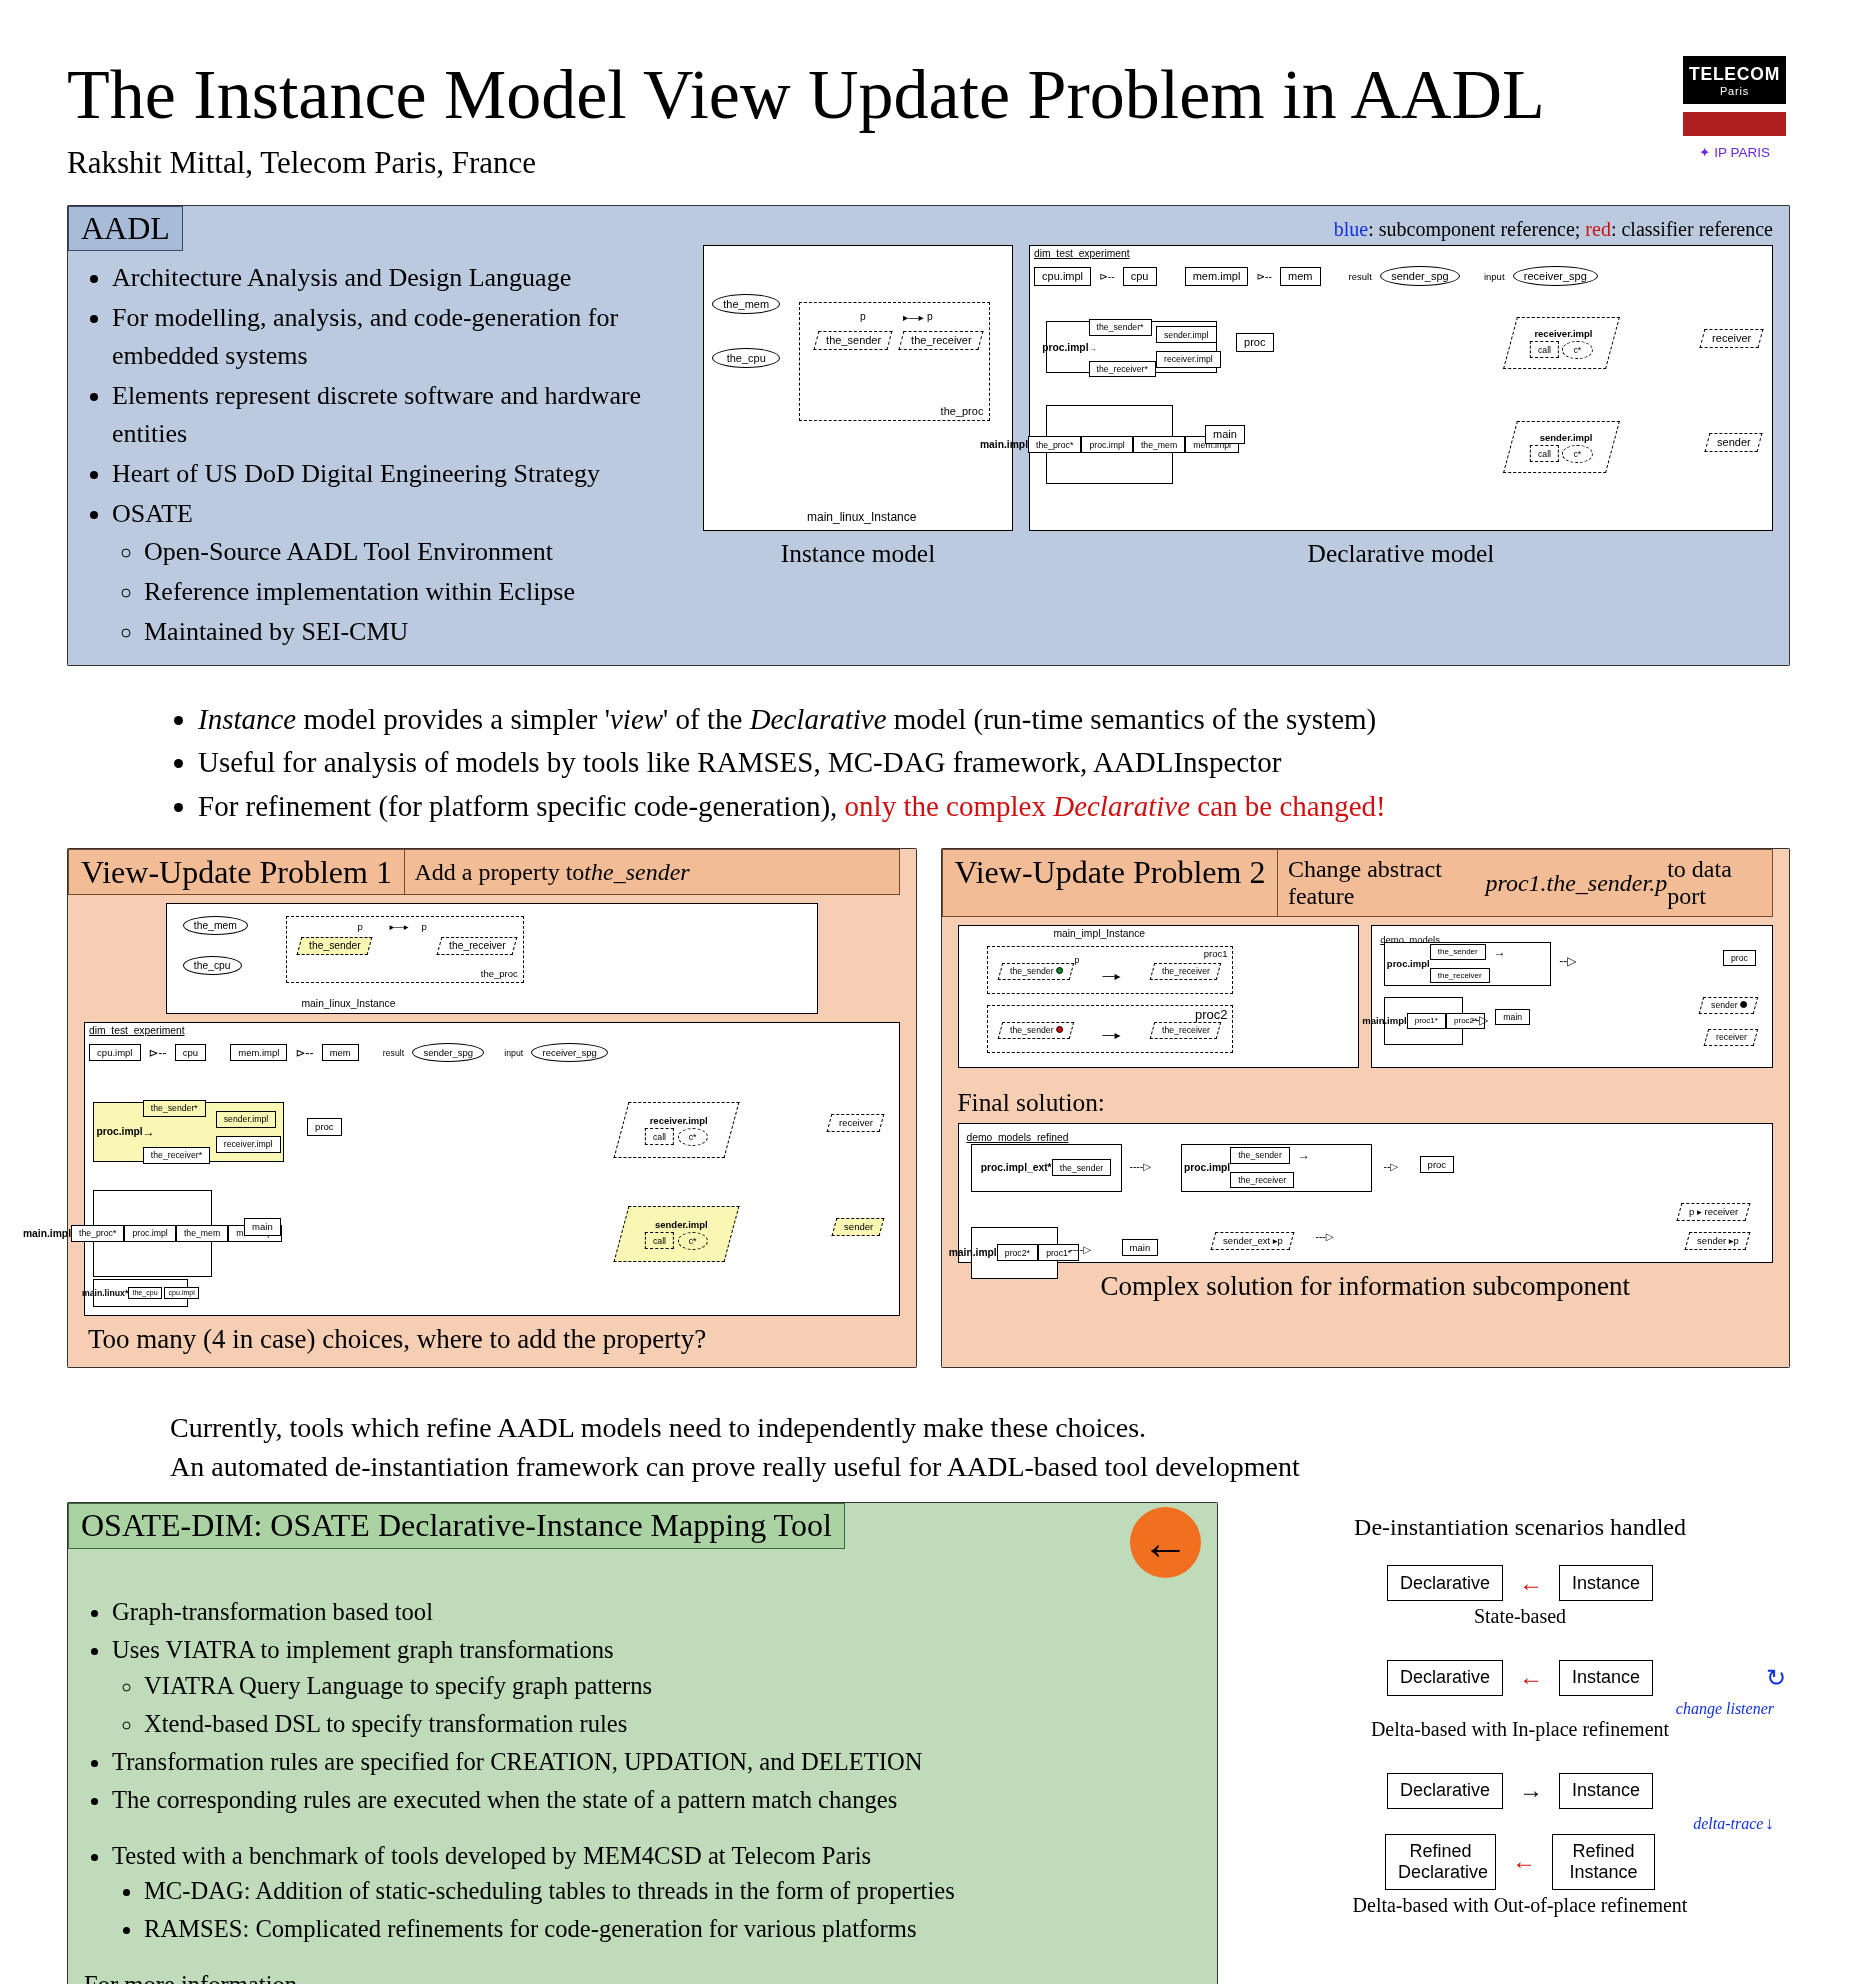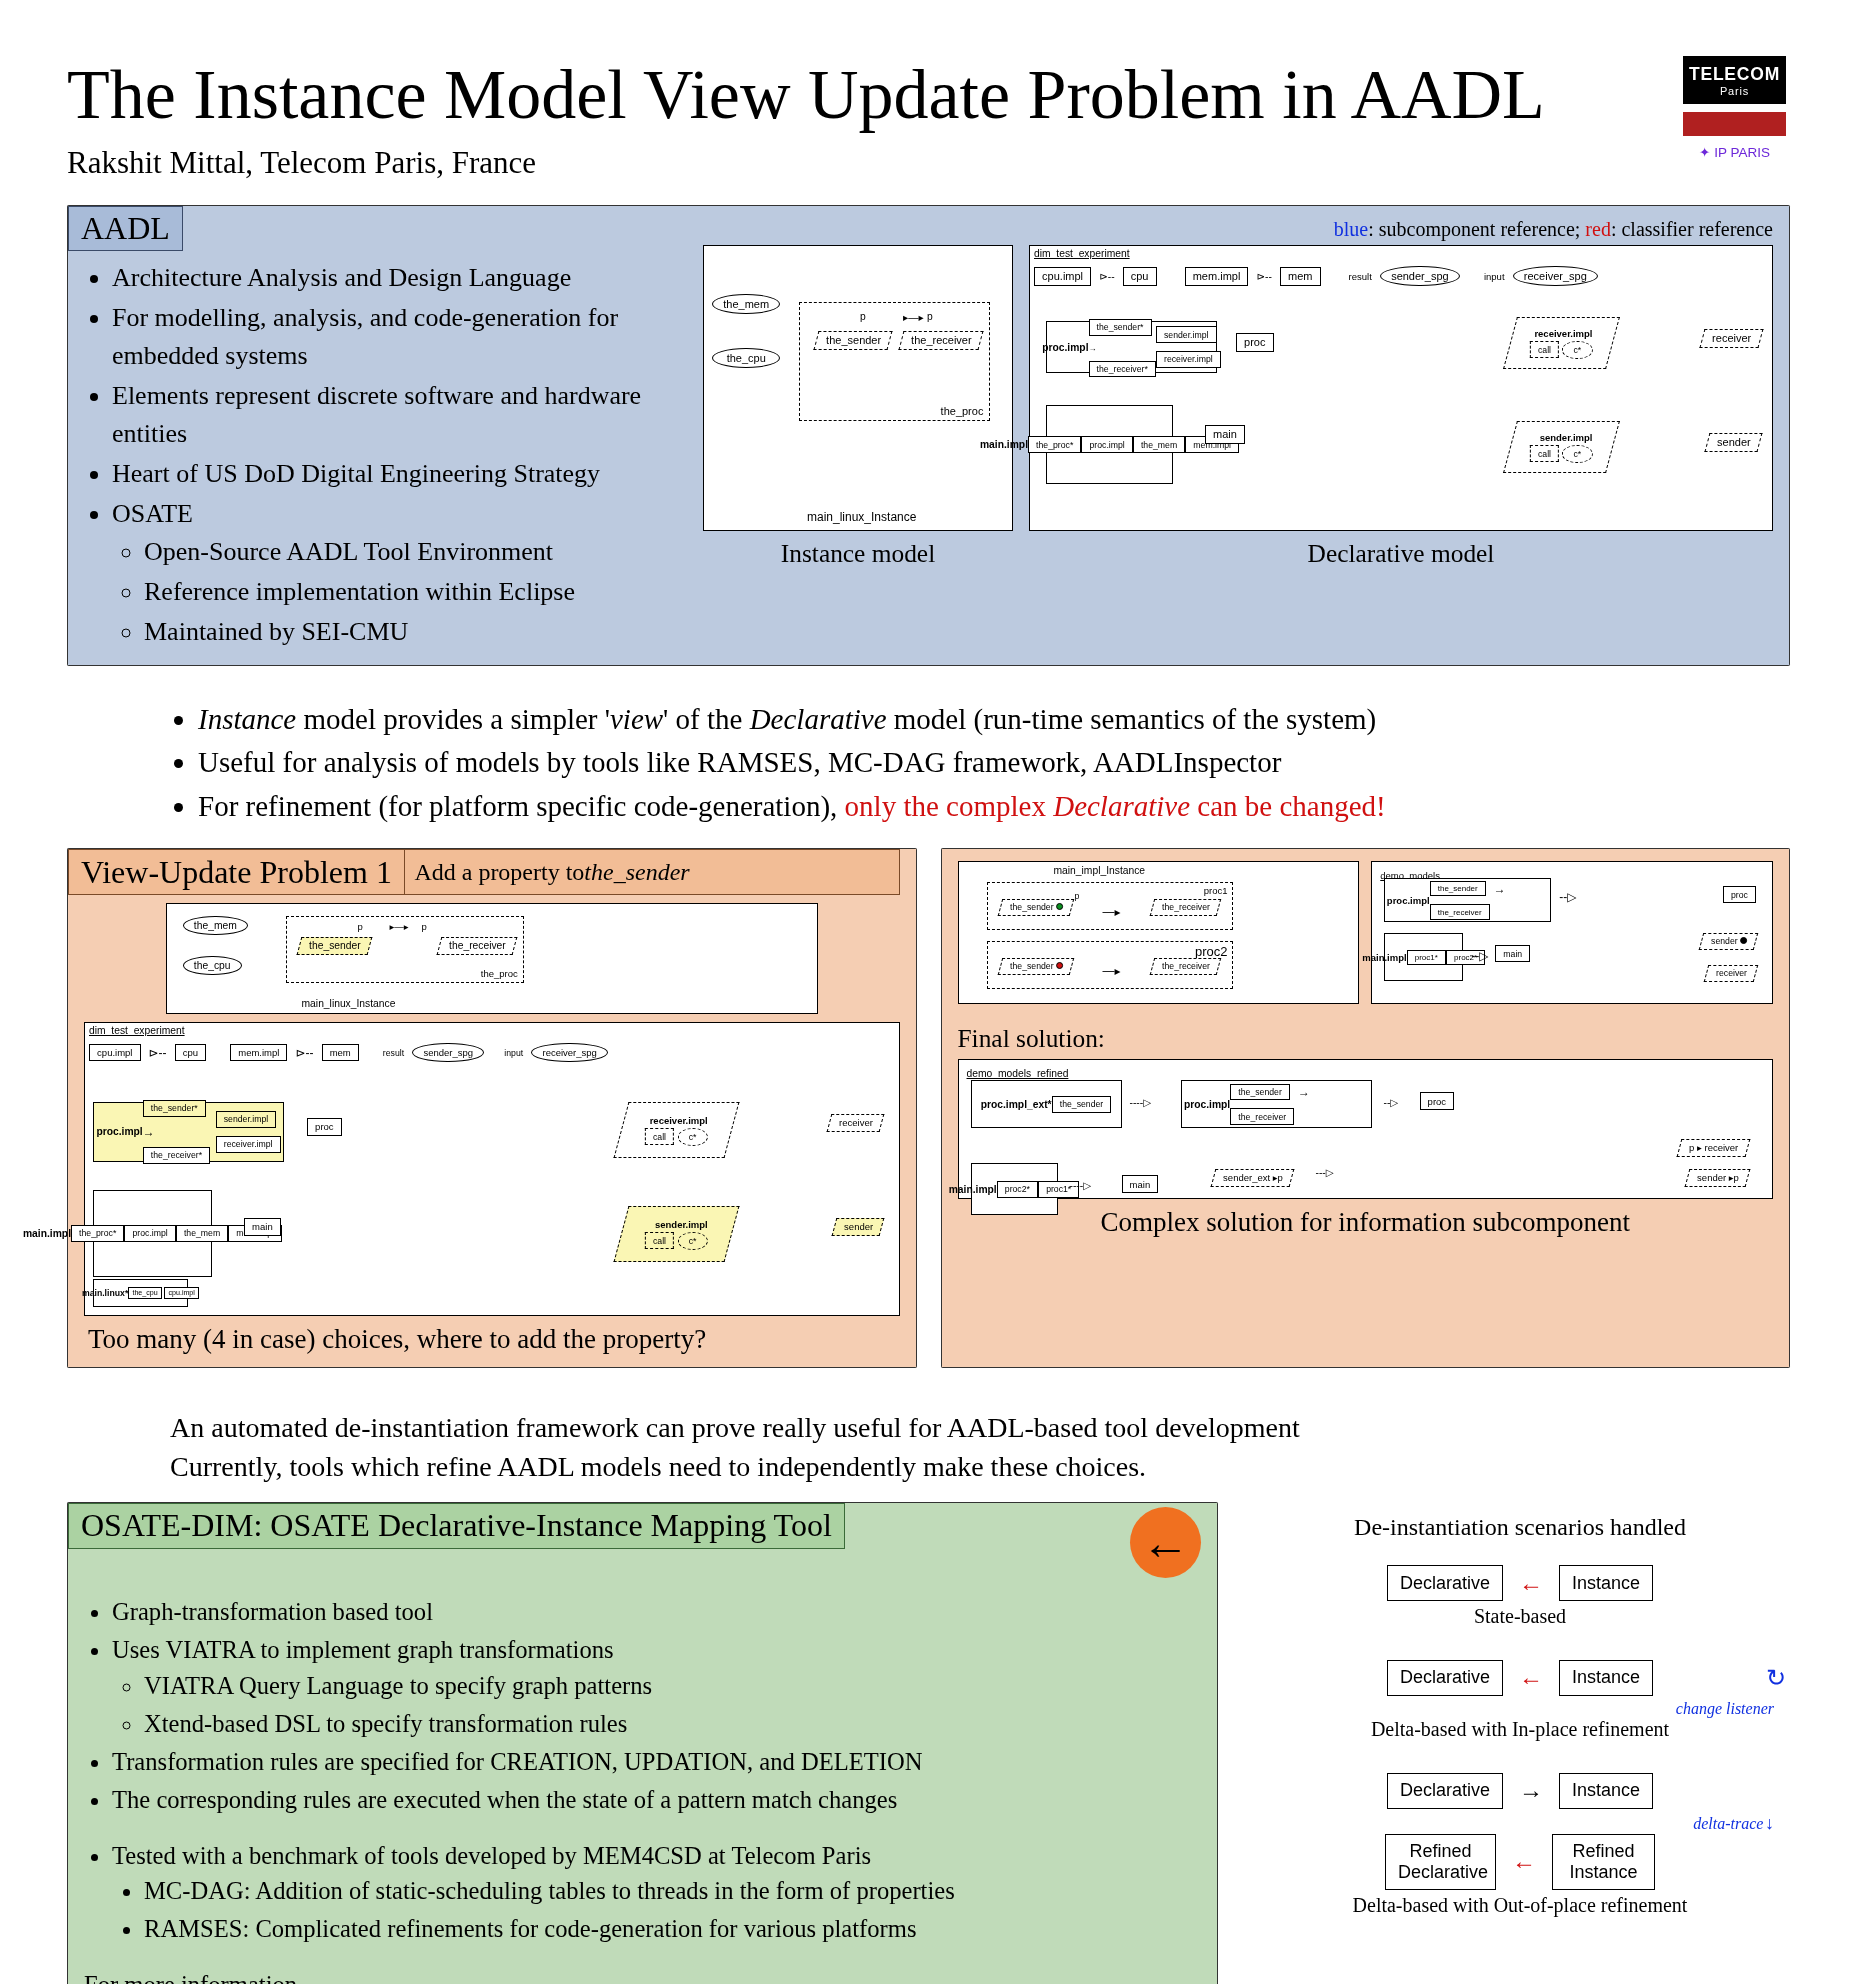--- a/index.html
+++ b/index.html
@@ -317,20 +317,28 @@
         <div style="display:flex; gap:2.4px;">
             <div class="rect" style="font-size:7.1px; padding:0.8px 3.2px;">the_cpu</div>
             <div class="rect" style="font-size:7.1px; padding:0.8px 3.2px;">cpu.impl</div>
           </div>
       </div>
     </div>
     <div class="prob-footer">Too many (4 in case) choices, where to add the property?</div>
   </div>
 
   <div class="panel panel-orange">
+    <div class="vhdr">
+      <div>View-Update Problem 2</div>
+      <div>
+          <span>Change abstract feature </span>
+          <span class="em">proc1.the_sender.p</span>
+          <span> to data port</span>
+        </div>
+    </div>
     <div style="display:flex; gap:12px;">
       <div class="mini-diagram" style="flex:1; height:143px; position:relative;">
         <div style="position:absolute; top:2.4px; left:95px; font-size:10.3px;">main_impl_Instance</div>
         <div class="rect dashed" style="position:absolute; top:20px; left:28px; width:246px; height:48px;">
           <div style="position:absolute; top:1.6px; right:4px; font-size:9.5px;">proc1</div>
           <div class="para dashed" style="position:absolute; left:12px; top:16px; font-size:8.7px;">
             <span style="transform:skewX(15deg);"><span>the_sender</span> <span class="port-dot"></span></span>
           </div>
           <div style="position:absolute; left:87px; top:8px; font-size:8.7px;">p</div>
           <div style="position:absolute; left:115px; top:22px;">—▸</div>
@@ -410,22 +418,22 @@
       <span style="position:absolute; bottom:20px; left:357px; font-size:10.3px;">---▷</span>
       <div class="para dashed" style="position:absolute; bottom:12px; right:24px; font-size:9.5px;">
           <span><span>sender</span> ▸<span>p</span></span>
         </div>
     </div>
     <div class="prob-footer" style="text-align:center;">Complex solution for information subcomponent</div>
   </div>
 </div>
 
 <div class="footer-text">
+  <div>Currently, tools which refine AADL models need to independently make these choices.</div>
   <div>An automated de-instantiation framework can prove really useful for AADL-based tool development</div>
-  <div>Currently, tools which refine AADL models need to independently make these choices.</div>
 </div>
 
 <div class="green-row">
   <div class="panel panel-green green-left">
     <div style="display:flex; align-items:flex-start;">
       <div class="panel-header h-green">OSATE-DIM: OSATE Declarative-Instance Mapping Tool</div>
       <div style="flex:1;"></div>
       <div class="osate-logo">←</div>
     </div>
     <ul class="top-bullets" style="font-size:24.6px; margin-top:16px;">

